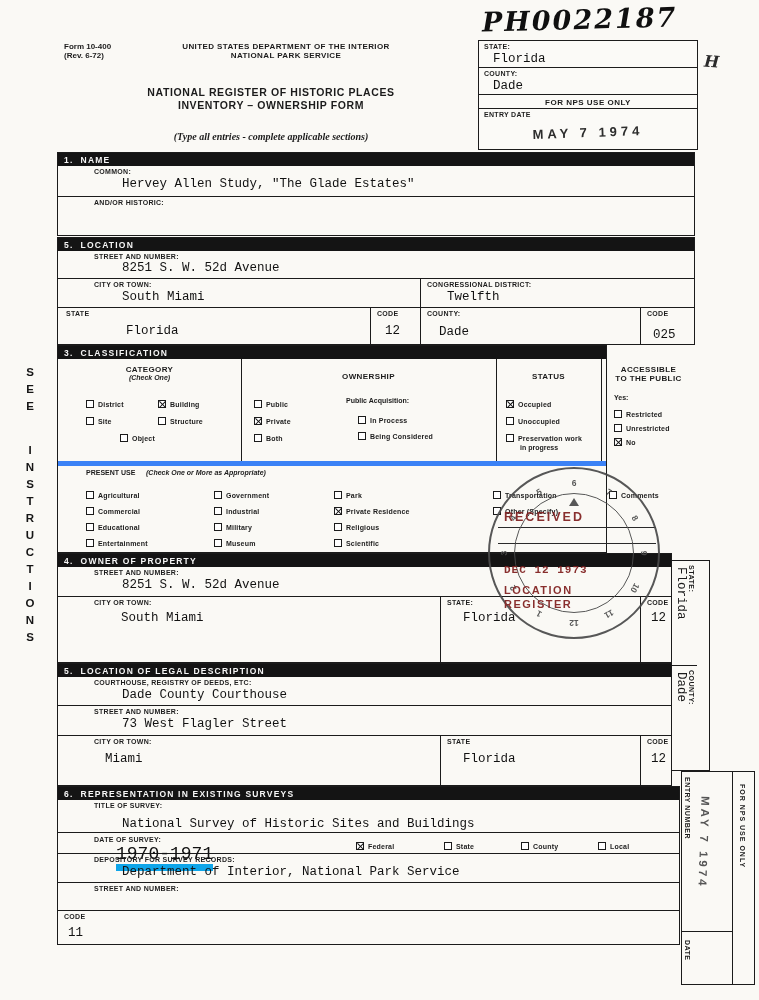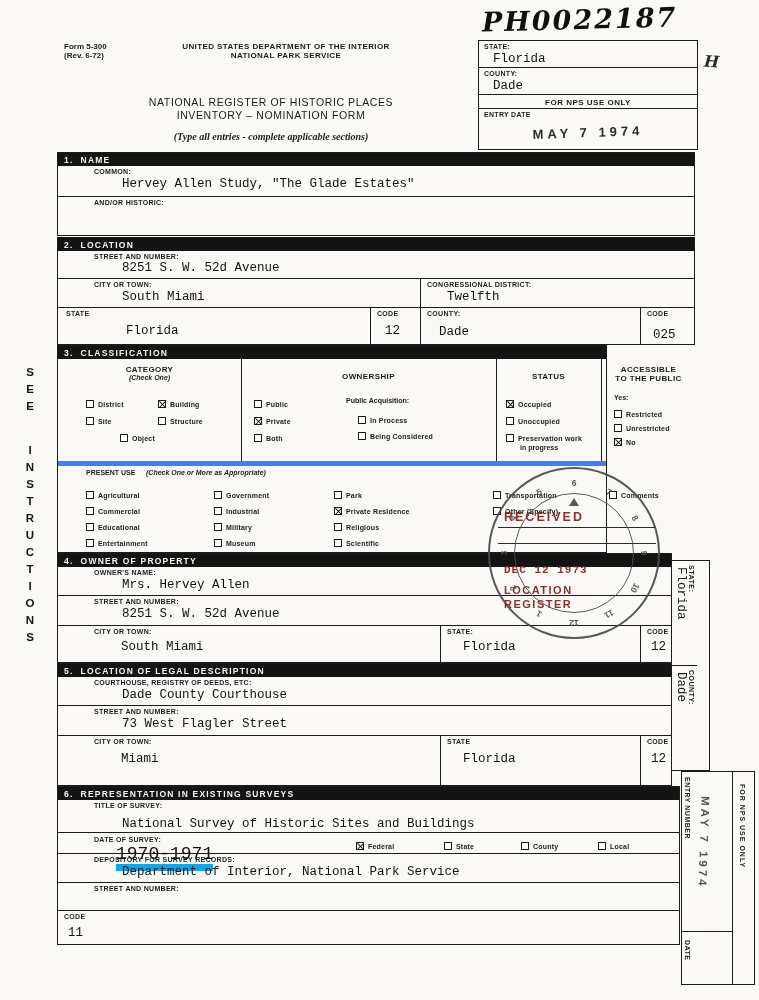--- a/index.html
+++ b/index.html
@@ -6,21 +6,21 @@
   body{background:#d8d8d8;font-family:"Liberation Sans",sans-serif;color:#1b1b1b}
   .page{position:relative;width:759px;height:1000px;background:#faf9f5;overflow:hidden;margin:0 auto}
 
   
   .hand-id{position:absolute;left:482px;top:4px;font-family:"DejaVu Serif",serif;font-style:italic;font-weight:bold;font-size:27px;letter-spacing:2px;transform:rotate(-1.5deg);color:#101010}
   .hand-h{position:absolute;left:704px;top:52px;font-family:"DejaVu Serif",serif;font-style:italic;font-weight:bold;font-size:16px;color:#2a2a2a;transform:rotate(4deg)}
 
   
   .form-no{position:absolute;left:64px;top:42px;font-size:8px;font-weight:bold;line-height:9px}
   .dept{position:absolute;left:136px;top:42px;width:300px;text-align:center;font-size:8px;font-weight:bold;line-height:9px;letter-spacing:.4px}
-  .doc-title{position:absolute;left:96px;top:96px;width:350px;text-align:center;font-size:10.5px;font-weight:normal;line-height:13px;letter-spacing:.6px}
+  .doc-title{position:absolute;left:96px;top:86px;width:350px;text-align:center;font-size:10.5px;font-weight:bold;line-height:13px;letter-spacing:.6px}
   .subtitle{position:absolute;left:96px;top:131px;width:350px;text-align:center;font-family:"Liberation Serif",serif;font-style:italic;font-weight:bold;font-size:10px}
 
   
   .npsbox{position:absolute;left:478px;top:40px;width:220px;height:110px;border:1.2px solid #1c1c1c;display:flex;flex-direction:column;background:rgba(255,255,255,.25)}
   .nb-row{position:relative;border-bottom:1px solid #1c1c1c}
   .nb-row.end{border-bottom:none;flex:1}
   .nb-center{font-size:8px;font-weight:bold;text-align:center;letter-spacing:.5px;padding-top:3px}
   .date-stamp{position:absolute;left:0;right:0;top:16px;text-align:center;font-weight:bold;font-size:13px;letter-spacing:4px;color:#2d2d2d;transform:rotate(-2deg)}
 
   
@@ -89,30 +89,30 @@
 </style>
 </head>
 <body>
 
 <div class="page">
 
   <div class="hand-id">PH0022187</div>
   <div class="hand-h">H</div>
 
   <div class="form-no">
-    <div>Form 5-300</div>
+    <div>Form 10-400</div>
     <div>(Rev. 6-72)</div>
   </div>
   <div class="dept">
     <div>UNITED STATES DEPARTMENT OF THE INTERIOR</div>
     <div>NATIONAL PARK SERVICE</div>
   </div>
   <div class="doc-title">
     <div>NATIONAL REGISTER OF HISTORIC PLACES</div>
-    <div>INVENTORY – NOMINATION FORM</div>
+    <div>INVENTORY – OWNERSHIP FORM</div>
   </div>
   <div class="subtitle">(Type all entries - complete applicable sections)</div>
 
   <div class="npsbox">
     <div class="nb-row" style="height:27px">
       <span class="lbl" style="left:5px">STATE:</span>
       <span class="val" style="left:14px;top:11px">Florida</span>
     </div>
     <div class="nb-row" style="height:27px">
       <span class="lbl" style="left:5px">COUNTY:</span>
@@ -135,21 +135,21 @@
       <span class="lbl">COMMON:</span>
       <span class="val">Hervey Allen Study, "The Glade Estates"</span>
     </div>
     <div class="frow end">
       <span class="lbl">AND/OR HISTORIC:</span>
       <span class="val"></span>
     </div>
   </div>
 
   <div class="sec" style="top:237px;width:638px;height:108px">
-    <div class="bar">2.  LOCATION</div>
+    <div class="bar">5.  LOCATION</div>
     <div class="frow" style="height:28px">
       <span class="lbl">STREET AND NUMBER:</span>
       <span class="val" style="top:10px">8251 S. W. 52d Avenue</span>
     </div>
     <div class="cells" style="height:29px">
       <div class="cell" style="width:363px">
         <span class="lbl">CITY OR TOWN:</span>
         <span class="val" style="top:11px">South Miami</span>
       </div>
       <div class="cell last">
@@ -247,24 +247,20 @@
       <span class="ck" style="left:435px;top:38px"><span class="cb"></span><span class="ckl">Other (Specify)</span></span>
       <span class="ck" style="left:551px;top:22px"><span class="cb"></span><span class="ckl">Comments</span></span>
 
       <div class="wline" style="left:440px;top:61px;width:158px"></div>
       <div class="wline" style="left:440px;top:77px;width:158px"></div>
     </div>
   </div>
 
   <div class="sec" style="top:553px;width:615px;height:110px">
     <div class="bar">4.  OWNER OF PROPERTY</div>
-    <div class="frow" style="height:29px">
-      <span class="lbl">OWNER'S NAME:</span>
-      <span class="val">Mrs. Hervey Allen</span>
-    </div>
     <div class="frow" style="height:30px">
       <span class="lbl">STREET AND NUMBER:</span>
       <span class="val">8251 S. W. 52d Avenue</span>
     </div>
     <div class="cells end">
       <div class="cell" style="width:383px">
         <span class="lbl">CITY OR TOWN:</span>
         <span class="val" style="left:63px;top:14px">South Miami</span>
       </div>
       <div class="cell" style="width:200px">
@@ -284,21 +280,21 @@
       <span class="lbl">COURTHOUSE, REGISTRY OF DEEDS, ETC:</span>
       <span class="val">Dade County Courthouse</span>
     </div>
     <div class="frow" style="height:30px">
       <span class="lbl">STREET AND NUMBER:</span>
       <span class="val">73 West Flagler Street</span>
     </div>
     <div class="cells end">
       <div class="cell" style="width:383px">
         <span class="lbl">CITY OR TOWN:</span>
-        <span class="val" style="left:63px;top:16px">Miami</span>
+        <span class="val" style="left:47px;top:16px">Miami</span>
       </div>
       <div class="cell" style="width:200px">
         <span class="lbl" style="left:6px">STATE</span>
         <span class="val" style="left:22px;top:16px">Florida</span>
       </div>
       <div class="cell last">
         <span class="lbl" style="left:6px">CODE</span>
         <span class="val" style="left:10px;top:16px">12</span>
       </div>
     </div>

